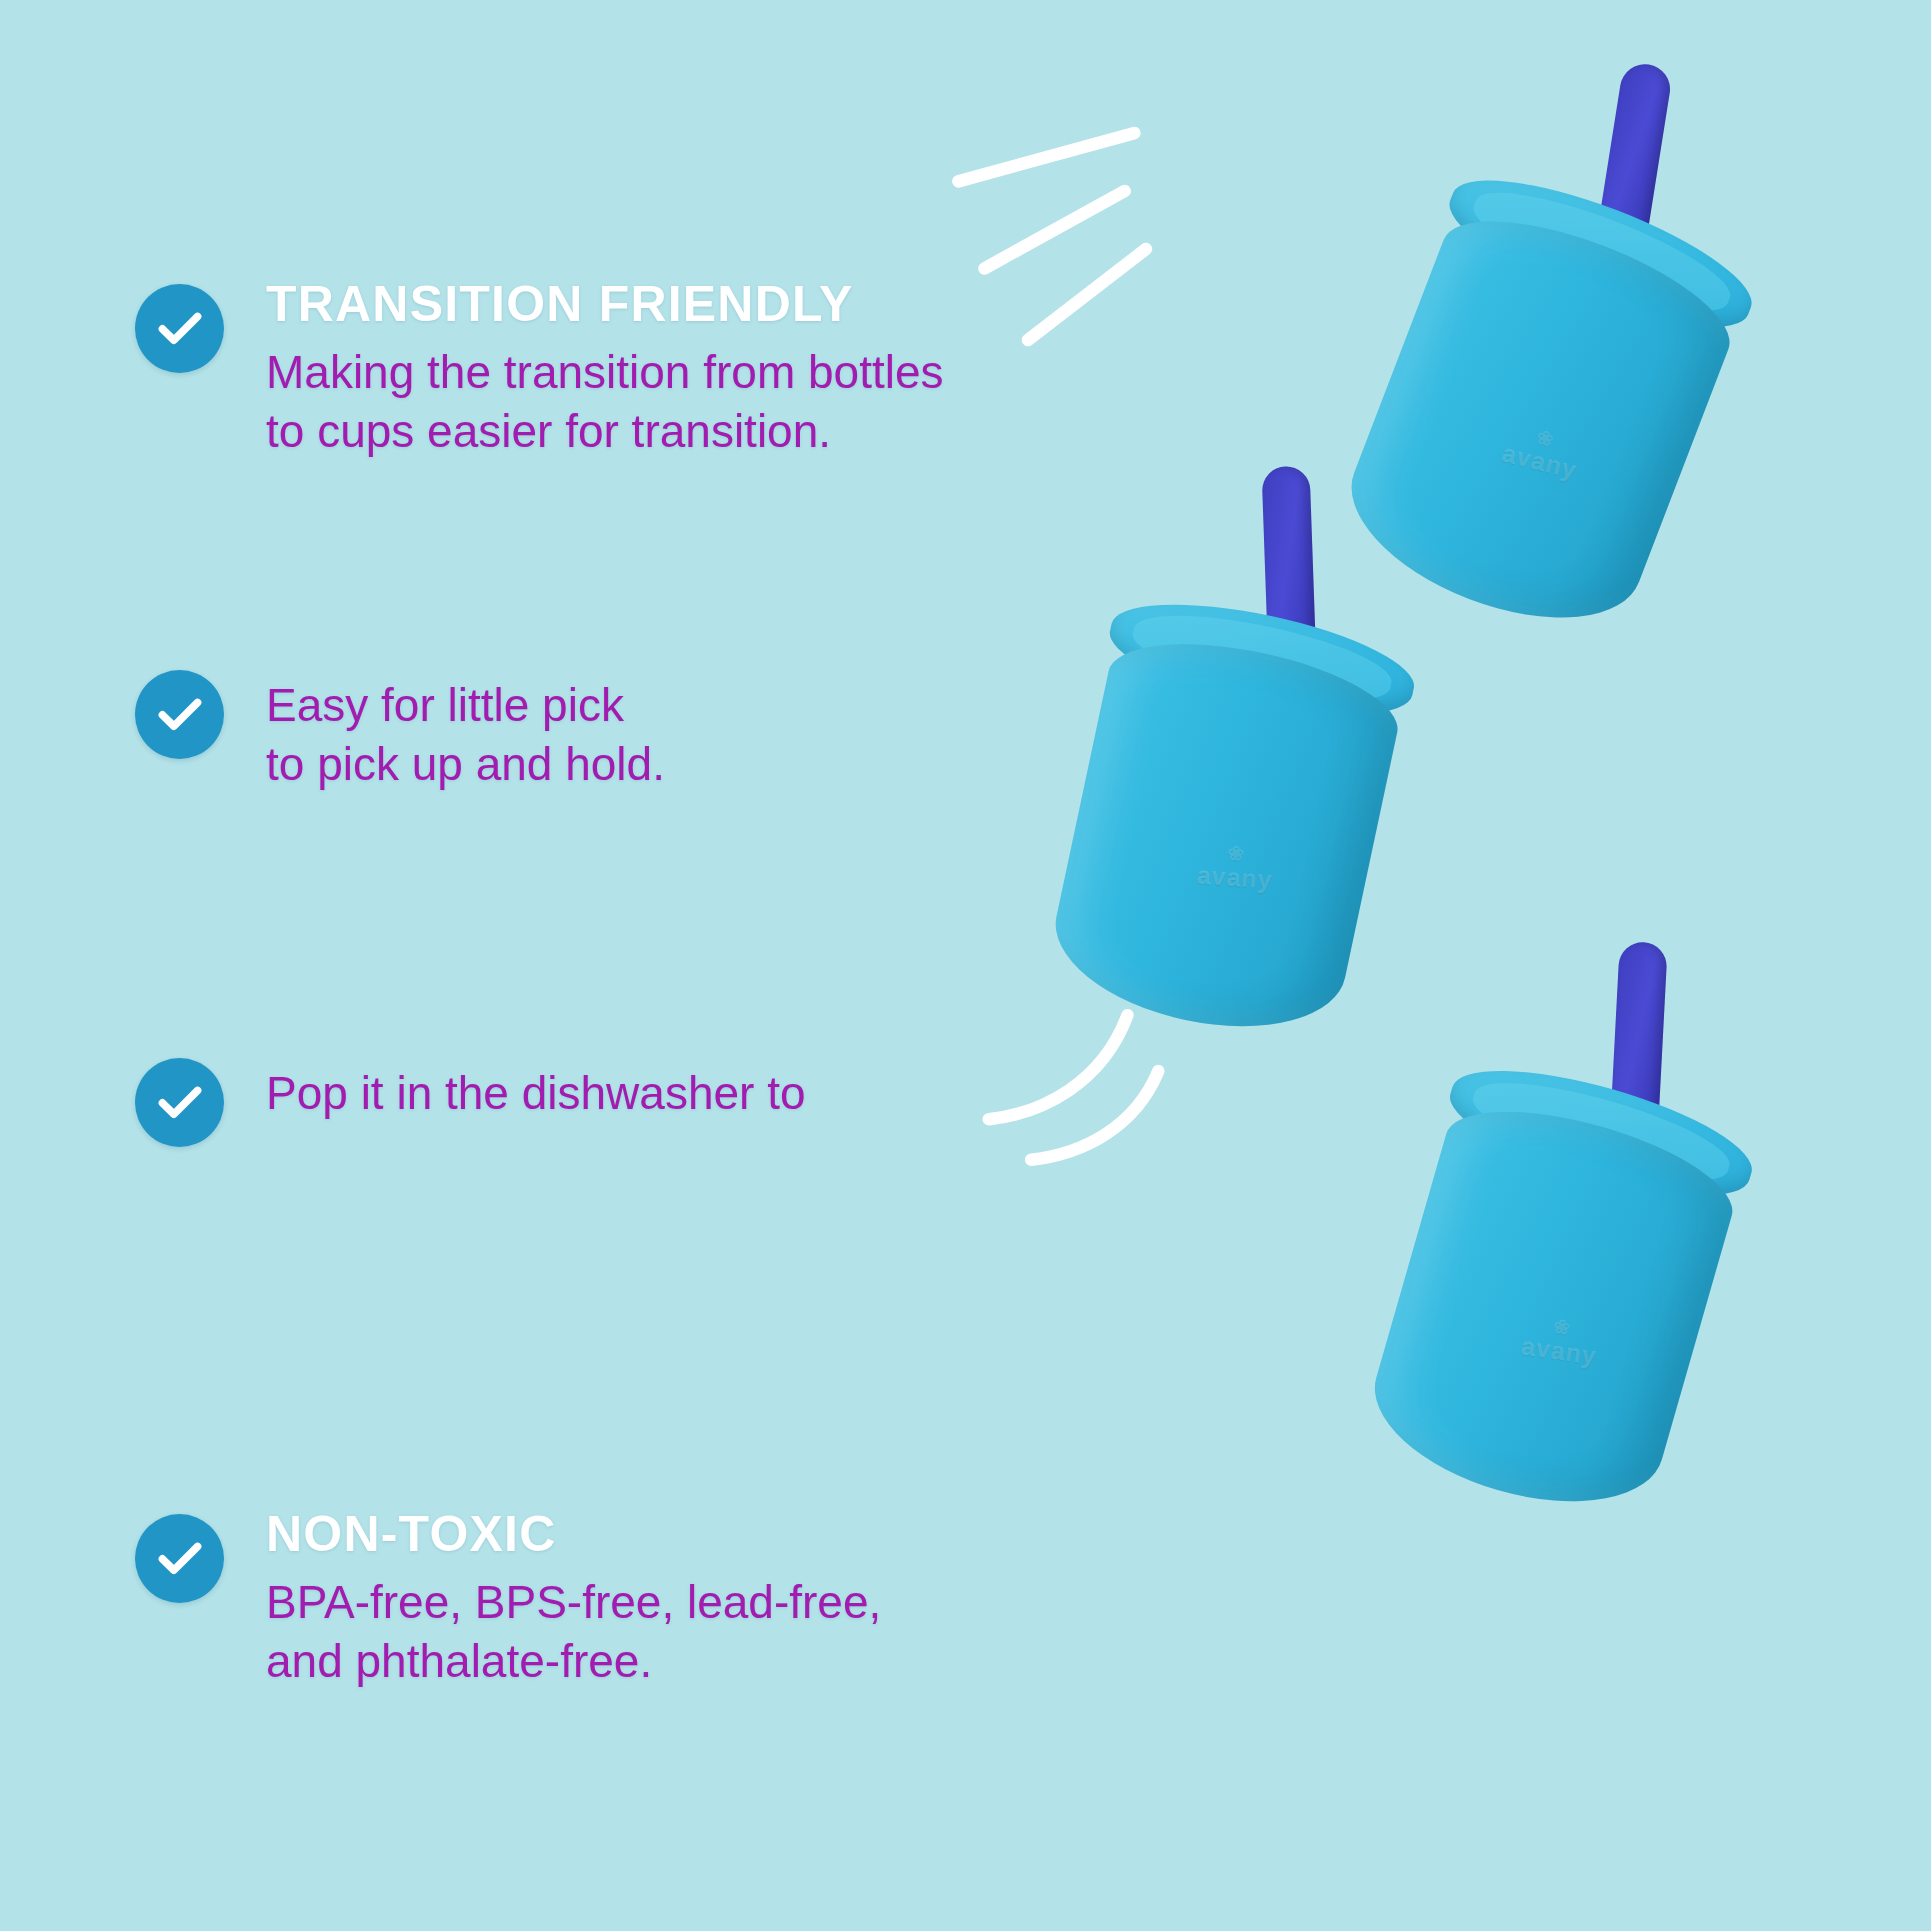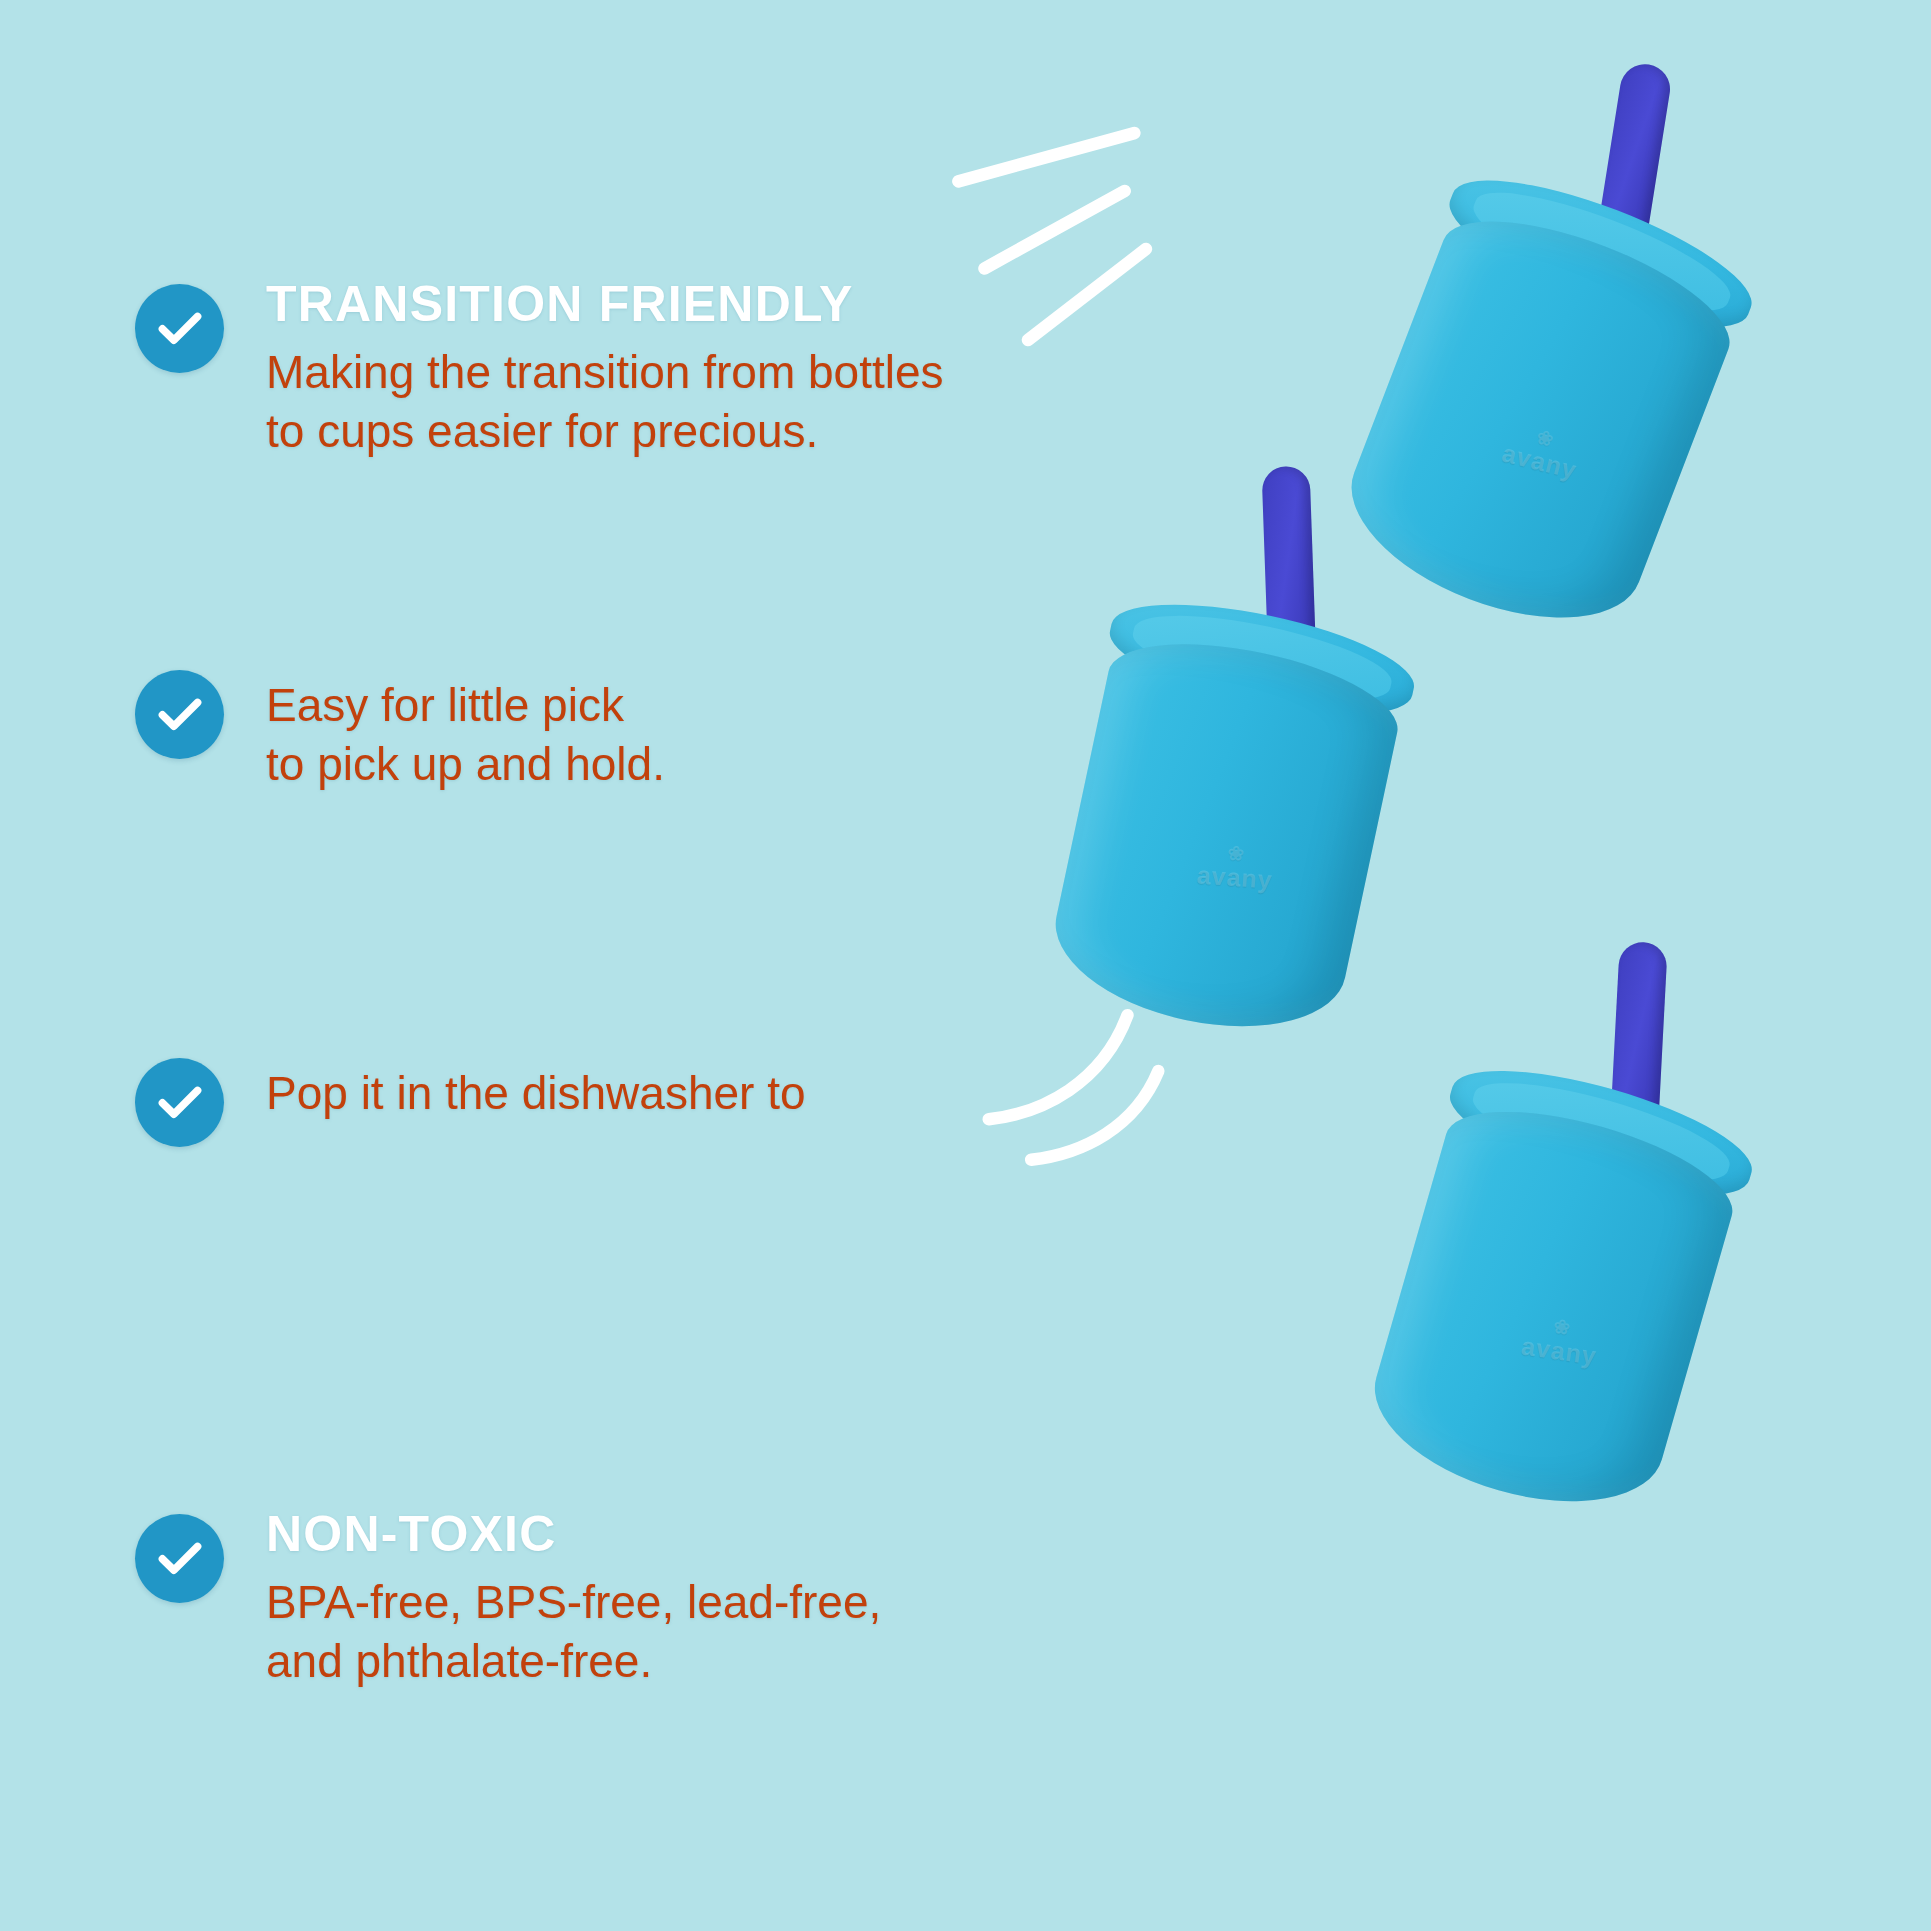--- a/index.html
+++ b/index.html
@@ -64,21 +64,21 @@
     letter-spacing: 1.2px;
     color: #ffffff;
     line-height: 1.06;
     white-space: nowrap;
     text-shadow: 0 1px 2.9px rgba(120,180,195,0.45);
   }
   .feature-body {
     margin-top: 11.6px;
     font-size: 46px;
     font-weight: 300;
-    color: #c2410c;
+    color: #a21caf;
     line-height: 1.30;
     text-shadow: 0 1px 2.9px rgba(120,180,195,0.40);
   }
   .feature-body span { display:block; white-space: nowrap; }
 
   
   .cup {
     position: absolute;
     transform-origin: 50% 50%;
   }
@@ -130,21 +130,21 @@
     <div class="feature feature-1">
       <div class="check-badge">
         <svg viewBox="0 0 24 24" aria-hidden="true">
           <path d="M4.2 12.4 L9.3 17.4 L19.8 6.9" fill="none" stroke="#ffffff" stroke-width="3.4" stroke-linecap="round" stroke-linejoin="round"></path>
         </svg>
       </div>
       <div class="feature-text">
         <div class="feature-title">TRANSITION FRIENDLY</div>
         <div class="feature-body">
           <span>Making the transition from bottles</span>
-          <span>to cups easier for precious.</span>
+          <span>to cups easier for transition.</span>
         </div>
       </div>
     </div>
 
     <div class="feature feature-2">
       <div class="check-badge">
         <svg viewBox="0 0 24 24" aria-hidden="true">
           <path d="M4.2 12.4 L9.3 17.4 L19.8 6.9" fill="none" stroke="#ffffff" stroke-width="3.4" stroke-linecap="round" stroke-linejoin="round"></path>
         </svg>
       </div>

